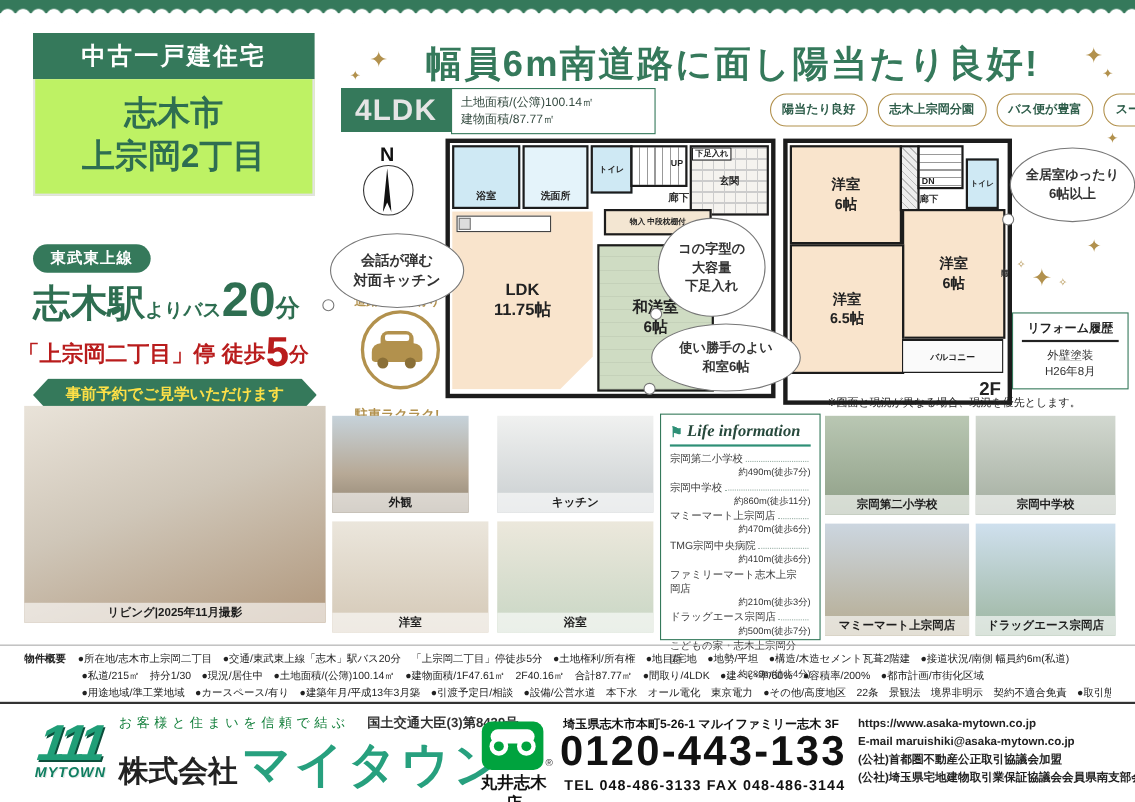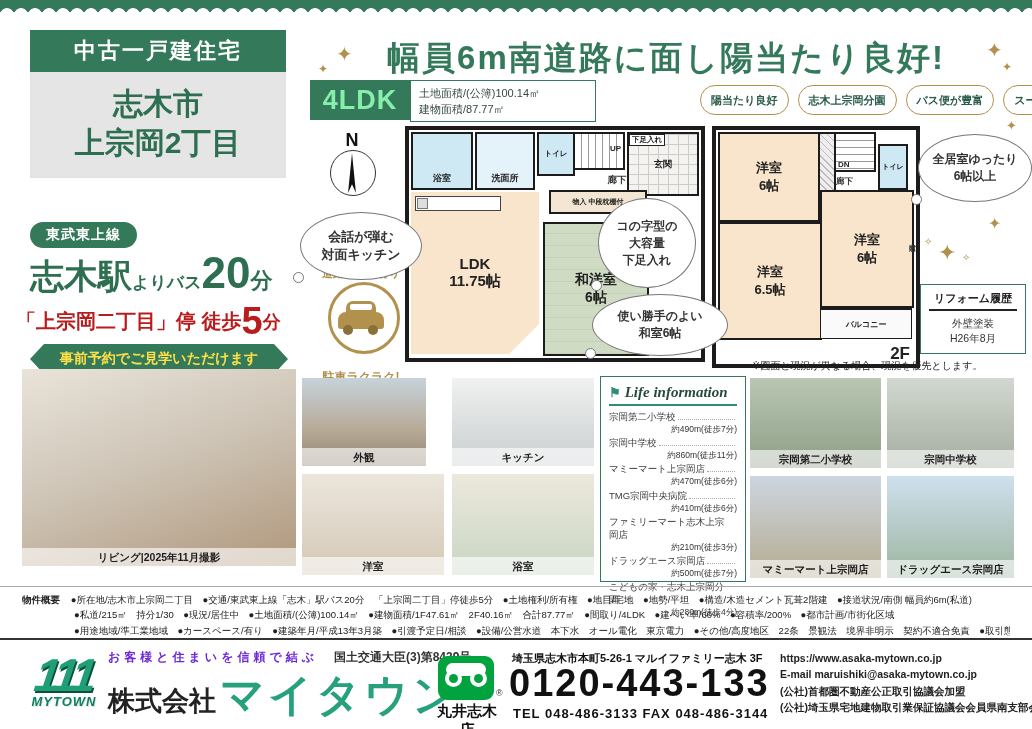--- a/index.html
+++ b/index.html
@@ -13,28 +13,28 @@
   
   .scallop{position:absolute;top:0;left:0;right:0;height:22px;
     background-image:radial-gradient(circle 7px at 7px 15px,#ffffff 6.5px,rgba(255,255,255,0) 7.2px),
                      linear-gradient(#35795b,#35795b);
     background-size:14px 22px,100% 12px;background-repeat:repeat-x,no-repeat;}
 
   
   .title-card{left:30px;top:30px;width:256px;}
   .title-card .cat{background:#35795b;color:#fff;font-size:22px;font-weight:bold;text-align:center;
     height:42px;line-height:42px;letter-spacing:2px;}
-  .title-card .body{background:#e5e5e5;border:2px solid #e3e3e3;border-top:none;text-align:center;
+  .title-card .body{background:#bef264;border:2px solid #e3e3e3;border-top:none;text-align:center;
     padding:12px 0 14px;color:#2e6e51;font-weight:bold;font-size:30px;line-height:1.3;}
 
   .headline{left:300px;right:0;top:36px;text-align:center;color:#35795b;font-weight:bold;
     font-size:33px;letter-spacing:2px;}
   .sparkle{color:#b2914d;}
 
-  .ldk-box{left:310px;top:80px;width:100px;height:40px;background:#35795b;color:#86efac;
+  .ldk-box{left:310px;top:80px;width:100px;height:40px;background:#35795b;color:#e5e5e5;
     font-size:27px;font-weight:bold;display:flex;align-items:center;justify-content:center;letter-spacing:1px;}
   .area-box{left:410px;top:80px;width:176px;height:40px;border:1px solid #35795b;background:#fff;
     font-size:11px;color:#33493f;display:flex;flex-direction:column;justify-content:center;padding-left:8px;line-height:1.5;}
 
   .badges{left:700px;top:85px;display:flex;gap:9px;}
   .badge{border:1.5px solid #b2914d;border-radius:15px;height:28px;line-height:28px;
     padding:0 10px;font-size:11px;font-weight:bold;color:#2c5c49;background:#fff;white-space:nowrap;}
 
   .line-pill{left:30px;top:222px;background:#35795b;color:#fff;border-radius:14px;
     font-size:14px;font-weight:bold;padding:4px 16px;letter-spacing:1px;}
@@ -339,21 +339,21 @@
     </div>
     <div style="padding-left:52px;">●私道/215㎡　持分1/30　●現況/居住中　●土地面積/(公簿)100.14㎡　●建物面積/1F47.61㎡　2F40.16㎡　合計87.77㎡　●間取り/4LDK　●建ぺい率/60%　●容積率/200%　●都市計画/市街化区域</div>
     <div style="padding-left:52px;">●用途地域/準工業地域　●カースペース/有り　●建築年月/平成13年3月築　●引渡予定日/相談　●設備/公営水道　本下水　オール電化　東京電力　●その他/高度地区　22条　景観法　境界非明示　契約不適合免責　●取引態様/専任媒介</div>
   </div>
 
   <div class="abs" style="left:24px;top:648px;width:80px;text-align:center;">
     <div class="logo-nums" style="transform:skewX(-8deg);">111</div>
     <div class="logo-text" style="margin-top:-8px;">MYTOWN</div>
   </div>
   <div class="abs" style="left:108px;top:649px;display:flex;gap:16px;align-items:baseline;">
-    <span style="font-size:12px;font-weight:bold;letter-spacing:4px;color:#6d28d9;">お客様と住まいを信頼で結ぶ</span>
+    <span style="font-size:12px;font-weight:normal;letter-spacing:4px;color:#15803d;">お客様と住まいを信頼で結ぶ</span>
     <span style="font-size:12px;font-weight:bold;color:#333;">国土交通大臣(3)第8439号</span>
   </div>
   <div class="abs" style="left:108px;top:666px;display:flex;align-items:baseline;gap:4px;">
     <span class="company-prefix">株式会社</span>
     <span class="company-name">マイタウン</span>
   </div>
   <div class="freedial" style="left:438px;top:656px;">
     <div class="fd-bar"></div>
     <div class="fd-ring" style="left:7px;">
         <div class="fd-hole"></div>

